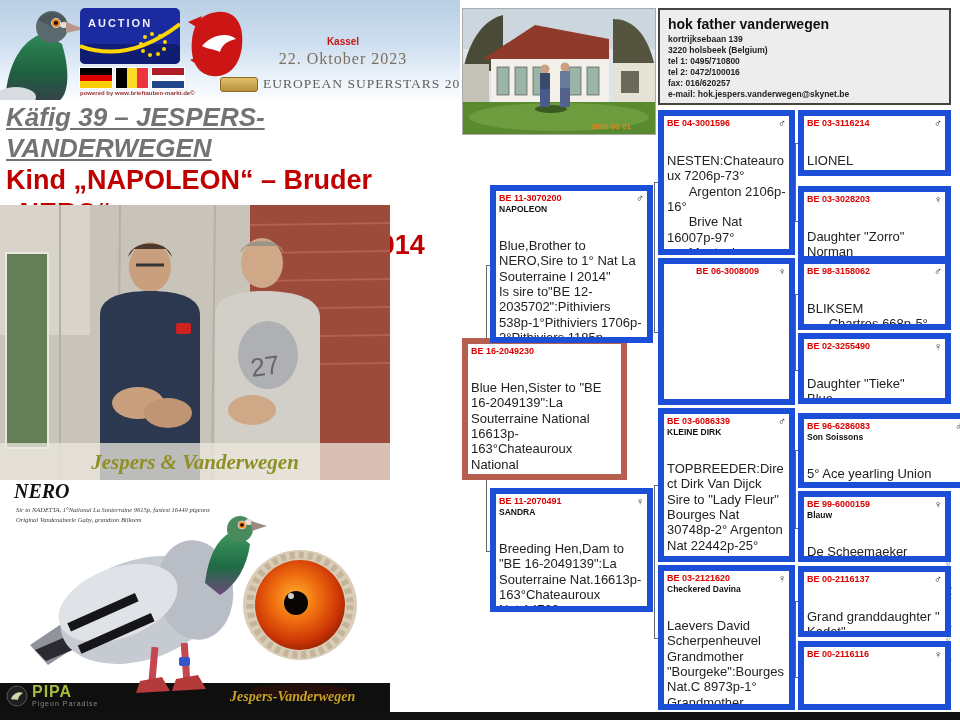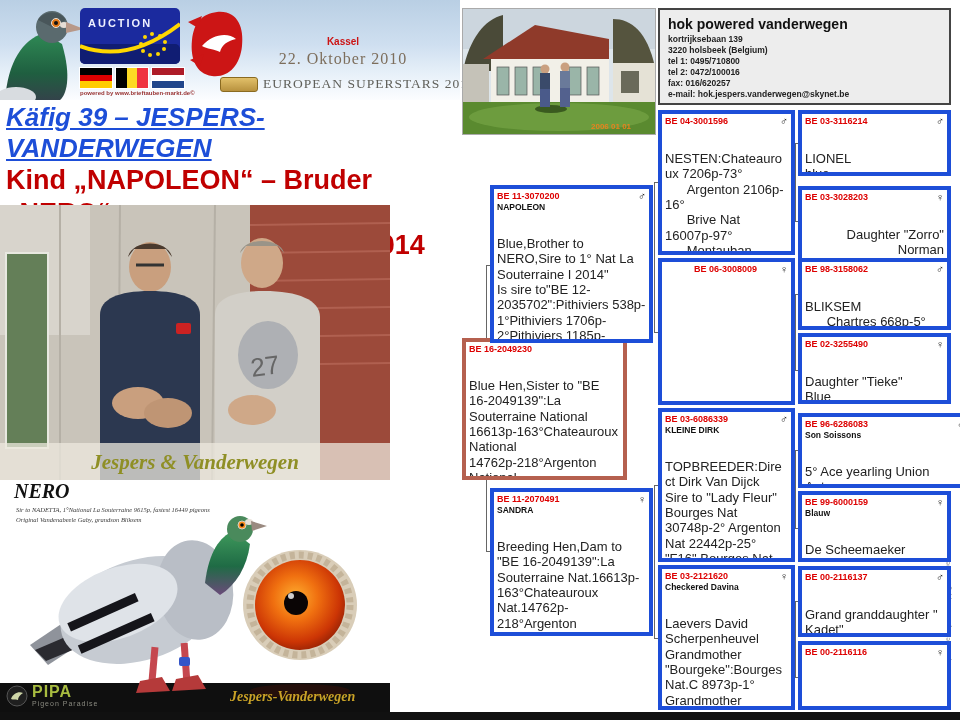--- a/index.html
+++ b/index.html
@@ -22,21 +22,21 @@
                font-weight:700;font-size:10px;color:#cc1414;}
   .banner-date{position:absolute;left:228px;top:50px;width:230px;text-align:center;
                font-family:"Liberation Serif",serif;font-size:16px;color:#7d6e5c;letter-spacing:1px;}
   .superstars{position:absolute;left:196px;top:76px;width:262px;display:flex;align-items:center;gap:5px;margin-left:24px;}
   .gold-badge{width:36px;height:13px;border-radius:3px;border:1px solid #8a6a20;
               background:linear-gradient(180deg,#e2c06a,#b8923e);}
   .superstars-text{font-family:"Liberation Serif",serif;font-size:13.5px;color:#60605a;letter-spacing:1px;}
 
   
   .headline{position:absolute;left:6px;top:102px;width:452px;line-height:1.2;}
-  .hl1{font-style:italic;font-weight:700;font-size:26px;color:#1d4ed8;text-decoration:underline;}
+  .hl1{font-style:italic;font-weight:700;font-size:26px;color:#737373;text-decoration:underline;}
   .hl2{font-weight:700;font-size:27px;color:#c00000;}
 
   
   .men-photo{position:absolute;left:0;top:205px;width:390px;height:275px;}
   .men-caption{position:absolute;left:0;top:450px;width:390px;text-align:center;
                font-family:"Liberation Serif",serif;font-style:italic;font-weight:700;
                font-size:21px;color:#8f8f25;}
   .nero-block{position:absolute;left:0;top:480px;width:370px;z-index:3;}
   .nero-title{margin-left:14px;font-family:"Liberation Serif",serif;font-style:italic;
               font-weight:700;font-size:20px;color:#111;}
@@ -54,21 +54,21 @@
 
   
   .loft-photo{position:absolute;left:462px;top:8px;width:192px;height:125px;border:1px solid #aaa;}
   .contact{position:absolute;left:658px;top:8px;width:293px;height:97px;background:#ededed;
            border:2px solid #444;box-sizing:border-box;padding:6px 8px;}
   .contact-name{font-weight:700;font-size:14px;color:#111;}
   .contact-addr{margin-top:2px;font-weight:700;font-size:8.5px;color:#222;
                 white-space:pre-line;line-height:1.3;}
 
   
-  .pbox{position:absolute;background:#fff;border:4px solid #1d4ed8;box-sizing:border-box;
+  .pbox{position:absolute;background:#fff;border:6px solid #1d4ed8;box-sizing:border-box;
         padding:2px 3px;z-index:1;overflow:hidden;}
   .pbox.subject{border-color:#b5604f;}
   .pbox-head{display:flex;justify-content:space-between;align-items:flex-start;}
   .ring{font-weight:700;font-size:9px;color:#dd0000;}
   .sex{font-size:11px;color:#111;line-height:1;}
   .pname{font-weight:700;font-size:8.5px;color:#111;}
   .pbody{font-size:13px;color:#222;line-height:1.18;white-space:pre-wrap;word-break:break-word;margin-top:24px;}
   .bracket{position:absolute;border-left:1px solid #666;border-top:1px solid #666;
            border-bottom:1px solid #666;z-index:0;}
   .watermark{position:absolute;left:944px;top:420px;height:240px;writing-mode:vertical-rl;
@@ -135,21 +135,21 @@
   <div class="powered">powered by www.brieftauben-markt.de©</div>
 
   <svg style="left:188px;top:8px" width="58" height="72" viewBox="0 0 58 72">
     <path d="M29,4 C50,2 56,20 54,38 C52,58 40,70 24,68 C8,66 2,50 4,32 C6,14 14,6 29,4 Z" fill="#cc1515"></path>
     <path d="M14,38 C24,26 40,24 48,31 C40,33 34,36 32,44 C26,41 19,41 14,38 Z" fill="#ffffff"></path>
     <polygon points="0,14 14,8 10,20" fill="#cc1515"></polygon>
     <polygon points="2,52 16,46 12,58" fill="#cc1515"></polygon>
   </svg>
 
   <div class="banner-city">Kassel</div>
-  <div class="banner-date">22. Oktober 2010</div>
+  <div class="banner-date">22. Oktober 2023</div>
   <div class="superstars">
     <div class="gold-badge"></div>
     <div class="superstars-text">EUROPEAN SUPERSTARS 2016</div>
   </div>
 </div>
 
 <div class="headline">
   <div class="hl1">Käfig 39 – JESPERS-VANDERWEGEN</div>
   <div class="hl2">Kind „NAPOLEON“ – Bruder „NERO“-</div>
   <div class="hl2">Vater 1. Nat. La Souterraine 2014 !!!</div>
@@ -276,21 +276,21 @@
   <circle cx="82" cy="60" r="4.5" fill="#caa080"></circle>
   <rect x="77" y="64" width="10" height="16" fill="#3a4a6a"></rect>
   <rect x="77" y="80" width="10" height="18" fill="#4a5a8a"></rect>
   <circle cx="102" cy="58" r="4.5" fill="#caa080"></circle>
   <rect x="97" y="62" width="10" height="17" fill="#6a7a9a"></rect>
   <rect x="97" y="79" width="10" height="19" fill="#53618e"></rect>
   <text x="128" y="120" font-size="8" font-weight="bold" fill="#e8821e" font-family="Liberation Sans, sans-serif">2006 01 01</text>
 </svg>
 
 <div class="contact">
-  <div class="contact-name">hok powered vanderwegen</div>
+  <div class="contact-name">hok father vanderwegen</div>
   <div class="contact-addr">kortrijksebaan 139
 3220 holsbeek (Belgium)
 tel 1: 0495/710800
 tel 2: 0472/100016
 fax: 016/620257
 e-mail: hok.jespers.vanderwegen@skynet.be</div>
 </div>
 
 <div class="bracket" style="left:486px;top:265px;width:4px;height:285px;"></div>
 <div class="bracket" style="left:654px;top:182px;width:4px;height:149px;"></div>
@@ -313,21 +313,21 @@
 </div>
 <div class="pbox" style="left:490px;top:185px;width:163px;height:158px;">
   <div class="pbox-head">
       <span class="ring">BE 11-3070200</span>
       <span class="sex">♂</span>
     </div>
   <div class="pname">NAPOLEON</div>
   <div class="pbody">Blue,Brother to NERO,Sire to 1° Nat La Souterraine I 2014"
 Is sire to"BE 12-2035702":Pithiviers 538p-1°Pithiviers 1706p-2°Pithiviers 1185p-1°Argenton Nat.C 6630p-261°La Souterraine Nat.C 5087p-136°"BE 12-2035764":Bourges Nat.33524p-206°Argenton Nat.C 6630p-46°La Souterraine Nat.19155p-26°"BE 13-2006402":Argenton Nat.19309p-34°La Souterraine Nat.13089p-85°"BE 16-2049139":La Sout.Nat.16613p-163°Chateauroux</div>
 </div>
-<div class="pbox" style="left:490px;top:488px;width:163px;height:148px;">
+<div class="pbox" style="left:490px;top:488px;width:163px;height:124px;">
   <div class="pbox-head">
       <span class="ring">BE 11-2070491</span>
       <span class="sex">♀</span>
     </div>
   <div class="pname">SANDRA</div>
   <div class="pbody">Breeding Hen,Dam to "BE 16-2049139":La Souterraine Nat.16613p-163°Chateauroux Nat.14762p-218°Argenton Nat.19592p-1286°Soissons 399p-5°
 Is daughter "Kleine Dirk"</div>
 </div>
 <div class="pbox" style="left:658px;top:110px;width:137px;height:145px;">
   <div class="pbox-head">
@@ -373,21 +373,21 @@
 </div>
 <div class="pbox" style="left:798px;top:110px;width:153px;height:66px;">
   <div class="pbox-head">
       <span class="ring">BE 03-3116214</span>
       <span class="sex">♂</span>
     </div>
   <div class="pname"></div>
   <div class="pbody">LIONEL
 blue</div>
 </div>
-<div class="pbox" style="left:798px;top:186px;width:153px;height:76px;text-align:right;">
+<div class="pbox" style="left:798px;top:186px;width:153px;height:76px;">
   <div class="pbox-head">
       <span class="ring">BE 03-3028203</span>
       <span class="sex">♀</span>
     </div>
   <div class="pname"></div>
   <div class="pbody">Daughter "Zorro" Norman
 Limoges Nat 16854p-11°
 Dax Int.Nat 6491p-10°
 Cahors Nat 11090p-14°
 Montauban Nat 7764p-303°

